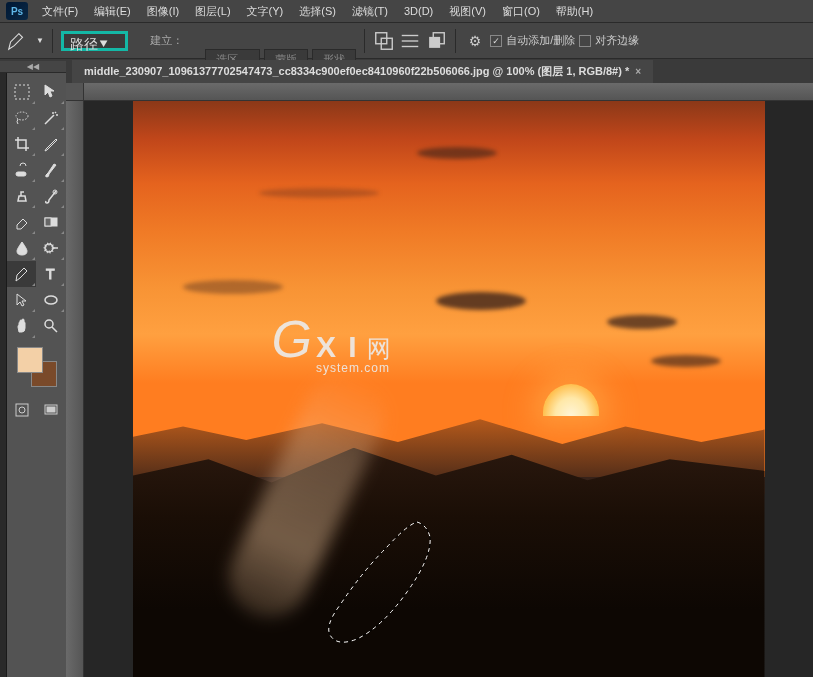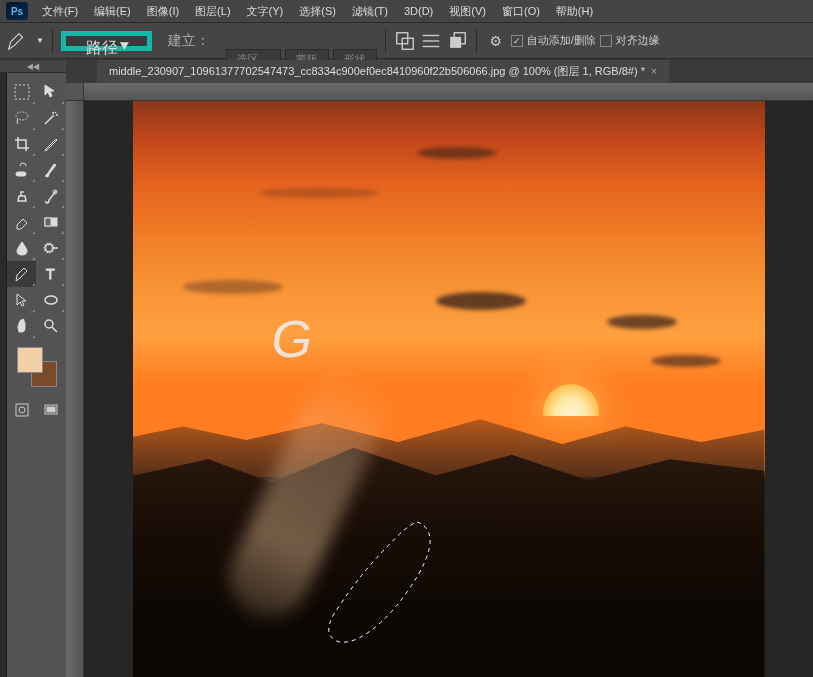--- a/index.html
+++ b/index.html
@@ -8,31 +8,31 @@
     
     .menubar { height: 23px; background: #454545; display: flex; align-items: center; border-bottom: 1px solid #2a2a2a; }
     .ps-logo { width: 22px; height: 18px; margin: 0 6px; background: linear-gradient(135deg, #001834, #0a2845); border-radius: 3px; display: flex; align-items: center; justify-content: center; font-size: 10px; font-weight: bold; color: #5fb7e8; }
     .menu-item { color: #ddd; font-size: 11px; padding: 3px 8px; cursor: pointer; }
     
     
     .options-bar { height: 36px; background: #454545; display: flex; align-items: center; padding: 0 4px; border-bottom: 1px solid #2a2a2a; gap: 4px; }
     .opt-divider { width: 1px; height: 24px; background: #2a2a2a; margin: 0 4px; }
     .pen-icon { width: 26px; height: 22px; fill: #ddd; }
     .dropdown-arrow { color: #ddd; font-size: 8px; margin-left: 2px; }
-    .opt-select { background: #3a3a3a; color: #ddd; border: 5px solid #14b8a6; padding: 2px 16px 2px 20px; font-size: 16px; height: 20px; position: relative; }
-    .opt-label { color: #aaa; font-size: 14px; margin: 0 12px; }
+    .opt-select { background: #3a3a3a; color: #ddd; border: 3px solid #14b8a6; padding: 2px 16px 2px 6px; font-size: 14px; height: 20px; position: relative; }
+    .opt-label { color: #aaa; font-size: 11px; margin: 0 18px; }
     .opt-button { background: #3a3a3a; color: #888; border: 1px solid #2a2a2a; padding: 2px 10px; font-size: 11px; height: 20px; margin-top: 36px; }
     .opt-icon { width: 22px; height: 22px; fill: #aaa; display: flex; align-items: center; justify-content: center; color: #ccc; font-size: 14px; }
     .checkbox-wrapper { display: flex; align-items: center; gap: 4px; }
     .checkbox { width: 12px; height: 12px; border: 1px solid #888; display: inline-flex; align-items: center; justify-content: center; font-size: 9px; color: #ddd; }
     .checkbox.checked::before { content: "✓"; }
     .checkbox-label { color: #ccc; font-size: 11px; text-align: right; }
     
     
-    .tab-bar { height: 24px; background: #3a3a3a; display: flex; align-items: center; padding-left: 97px; }
+    .tab-bar { height: 24px; background: #3a3a3a; display: flex; align-items: center; padding-left: 72px; font-weight: bold; }
     .tab { background: #454545; color: #ddd; font-size: 11px; padding: 4px 12px; display: flex; align-items: center; gap: 6px; }
     .tab-close { color: #aaa; font-size: 10px; cursor: pointer; }
     
     
     .left-tools { position: absolute; top: 61px; left: 0; bottom: 0; width: 66px; display: flex; flex-direction: column; }
     .tool-strip { width: 7px; height: 100%; background: #2a2a2a; border-right: 1px solid #1a1a1a; }
     .tool-double { width: 59px; background: #535353; padding-top: 18px; }
     .tool-handle { position: absolute; top: 0; left: 0; width: 66px; height: 12px; background: #454545; border-bottom: 1px solid #2a2a2a; display: flex; align-items: center; justify-content: center; gap: 2px; }
     .tool-row { display: flex; height: 26px; }
     .tool-btn { width: 29px; height: 26px; display: flex; align-items: center; justify-content: center; cursor: pointer; position: relative; }
@@ -348,20 +348,24 @@
       <div class="cloud c4"></div>
       <div class="cloud c5"></div>
       <div class="cloud c6"></div>
       <div class="sun"></div>
       <div class="mountains-back"></div>
       <div class="mountains-front"></div>
       <div class="light-beam"></div>
 
       <div class="watermark">
         <span class="wm-g">G</span>
+        <span class="wm-text">
+          <span class="wm-xi">X I</span><span class="wm-cn">网</span>
+          <span class="wm-domain">system.com</span>
+        </span>
       </div>
 
       <div class="selection-path">
         <svg viewBox="0 0 150 130">
           <path class="marquee2" d="M95 5 Q105 8 108 20 Q110 40 85 75 Q60 110 35 122 Q15 130 8 118 Q3 108 18 88 Q40 55 65 30 Q85 8 95 5 Z"></path>
           <path class="marquee" d="M95 5 Q105 8 108 20 Q110 40 85 75 Q60 110 35 122 Q15 130 8 118 Q3 108 18 88 Q40 55 65 30 Q85 8 95 5 Z"></path>
         </svg>
       </div>
     </div>
   </div>

